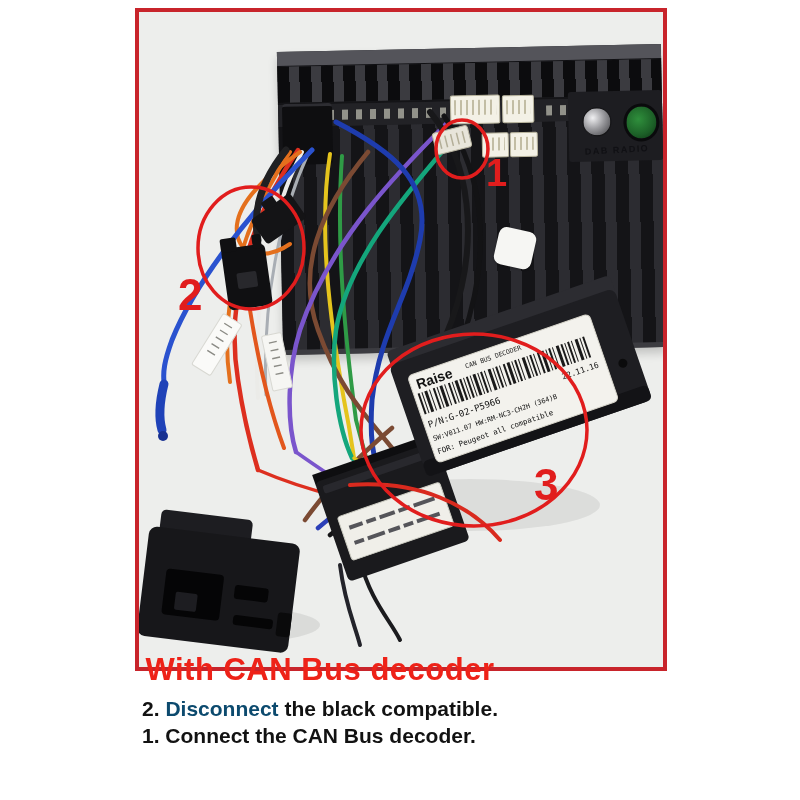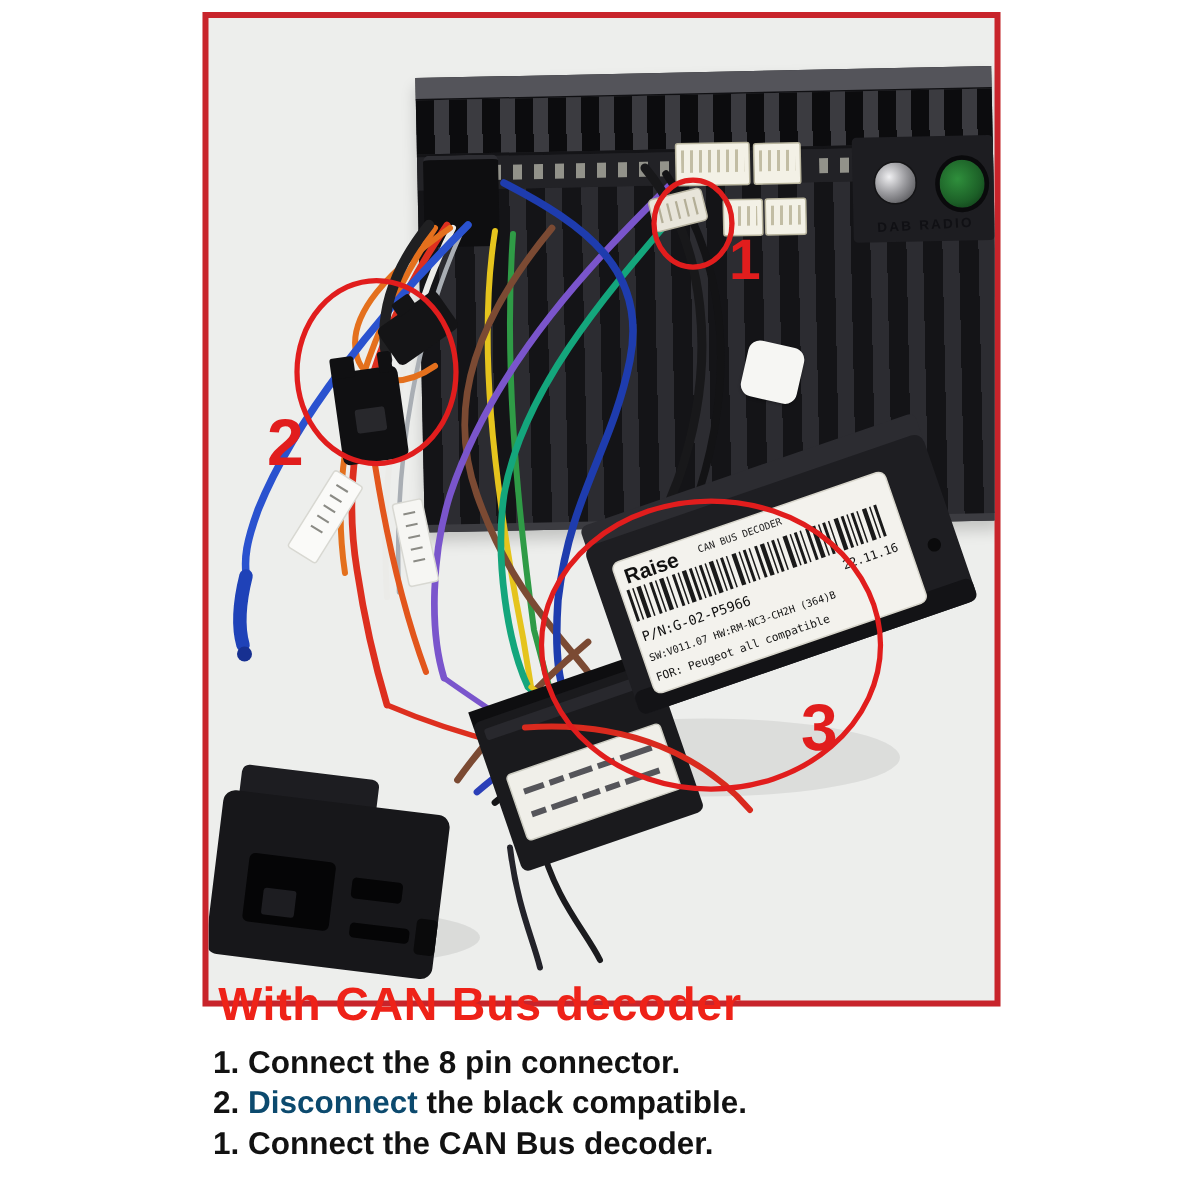--- a/index.html
+++ b/index.html
@@ -209,17 +209,16 @@
     </g>
     <text x="486" y="186" font-size="38" font-weight="bold" fill="#e11d1d">1</text>
     <text x="178" y="310" font-size="44" font-weight="bold" fill="#e11d1d">2</text>
     <text x="534" y="500" font-size="44" font-weight="bold" fill="#e11d1d">3</text>
   </svg>
 </div>
 
 <div class="caption">
   <div class="caption-title">With CAN Bus decoder</div>
   <div class="steps">
-    <div>1. Connect the 8 pin connector.</div>
     <div><span>2. </span><span class="hl">Disconnect</span><span> the black compatible.</span></div>
     <div>1. Connect the CAN Bus decoder.</div>
   </div>
 </div>
 
 </body></html>

